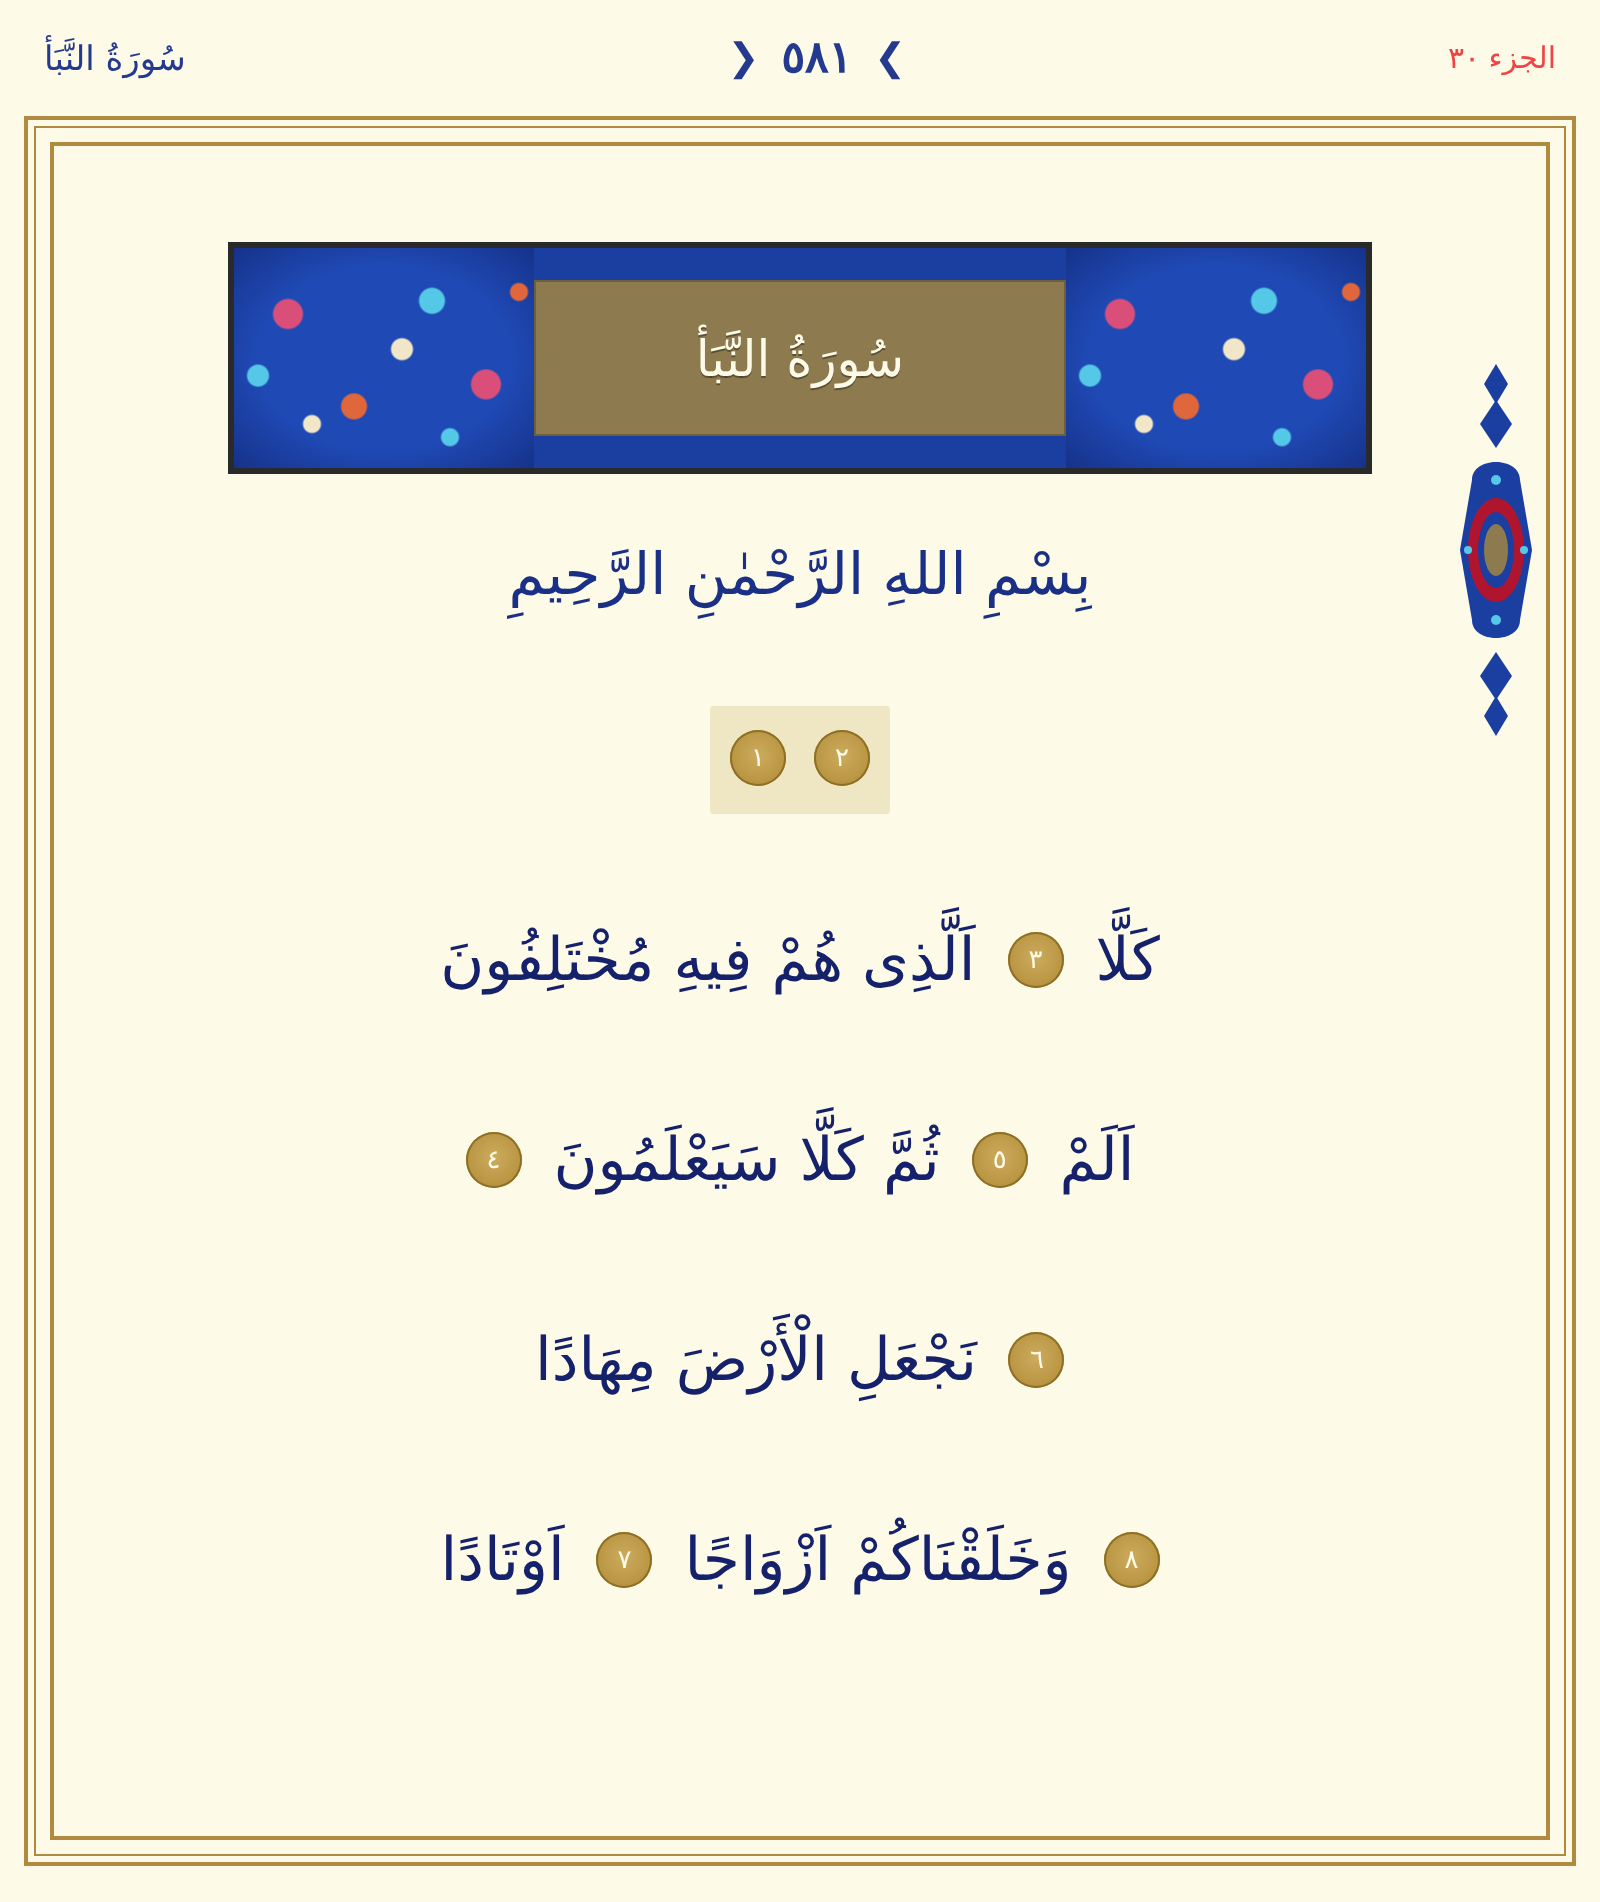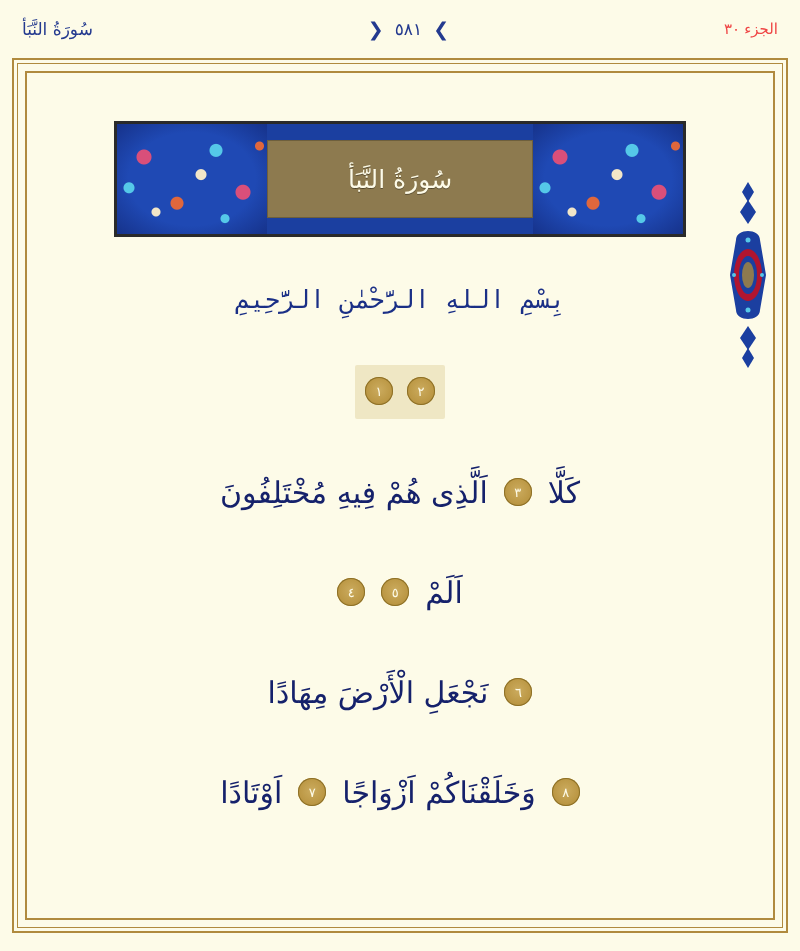--- a/index.html
+++ b/index.html
@@ -40,22 +40,23 @@
     color: #243a8f;
   }
   .chev {
     color: #243a8f;
     font-size: 19px;
     line-height: 1;
     padding: 0 1px;
     cursor: pointer;
   }
   .page-num {
-    font-size: 17px;
+    font-size: 22px;
     letter-spacing: 1px;
+    font-weight: bold;
   }
   .surah-name-top {
     font-size: 17px;
     color: #243a8f;
   }
 
   
   .page-wrap {
     position: absolute;
     top: 58px;
@@ -128,26 +129,25 @@
   }
   .band-center span {
     color: #fdfbe8;
     font-size: 25px;
     letter-spacing: 0.5px;
     text-shadow: 0 1px 0 rgba(0,0,0,.35);
   }
 
   
   .basmala {
-    margin-top: 48px;
+    margin-top: 33px;
     text-align: center;
-    font-size: 25px;
+    font-size: 29px;
     color: #1a2f86;
     letter-spacing: 0.5px;
-    font-family: Liberation Mono, monospace;
   }
 
   
   .verse-lines {
     margin-top: 26px;
     padding: 0 26px;
   }
   .line {
     display: flex;
     align-items: center;
@@ -257,20 +257,21 @@
           <div style="display: inline-flex; align-items: center; gap: 16px;">
             <span class="txt">كَلَّا</span>
             <span class="ayah-marker">٣</span>
             <span class="txt">اَلَّذِى هُمْ فِيهِ مُخْتَلِفُونَ</span>
           </div>
         </div>
         <div class="line">
           <div style="display: inline-flex; align-items: center; gap: 16px;">
             <span class="txt">اَلَمْ</span>
             <span class="ayah-marker">٥</span>
+            <span class="txt">ثُمَّ كَلَّا سَيَعْلَمُونَ</span>
             <span class="ayah-marker">٤</span>
           </div>
         </div>
         <div class="line">
           <div style="display: inline-flex; align-items: center; gap: 16px;">
             <span class="ayah-marker">٦</span>
             <span class="txt">نَجْعَلِ الْأَرْضَ مِهَادًا</span>
           </div>
         </div>
         <div class="line">

